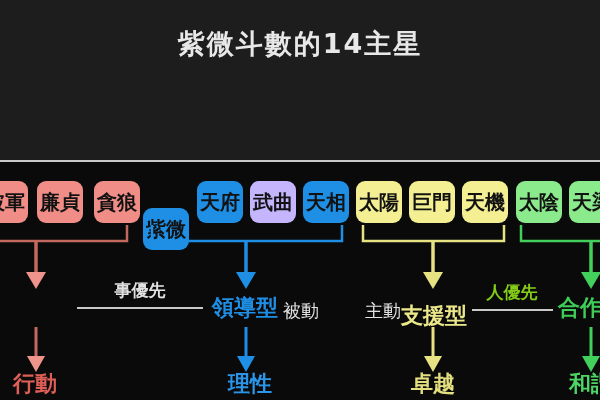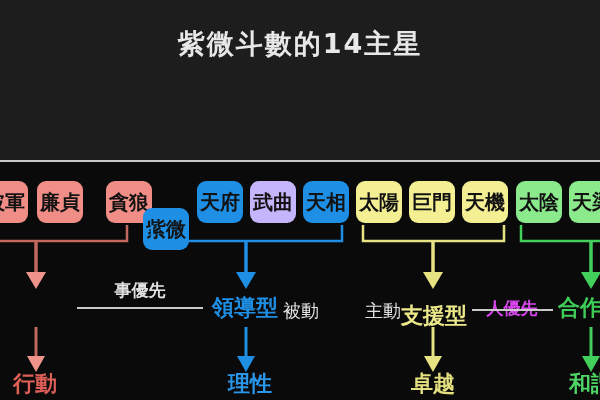--- a/index.html
+++ b/index.html
@@ -31,21 +31,21 @@
 <body>
 
 <div class="stage" style="background: rgb(29, 29, 29);">
   <div class="lower" style="background: rgb(10, 10, 10);"></div>
   <div class="divider" style="background: rgb(201, 201, 201);"></div>
   <div class="title" style="color: rgb(232, 232, 232);">紫微斗數的14主星</div>
 
   <div id="boxes">
       <div class="star-box" style="left: -18px; background: rgb(239, 141, 134); color: rgb(18, 18, 18);">破軍</div>
       <div class="star-box" style="left: 37px; background: rgb(239, 141, 134); color: rgb(18, 18, 18);">廉貞</div>
-      <div class="star-box" style="left: 106px; background: rgb(239, 141, 134); color: rgb(18, 18, 18);">貪狼</div>
+      <div class="star-box" style="left: 94px; background: rgb(239, 141, 134); color: rgb(18, 18, 18);">貪狼</div>
       <div class="star-box" style="left: 143px; background: rgb(30, 143, 228); color: rgb(18, 18, 18); margin-top: 27px;">紫微</div>
       <div class="star-box" style="left: 197px; background: rgb(30, 143, 228); color: rgb(18, 18, 18);">天府</div>
       <div class="star-box" style="left: 250px; background: #c4b5fd; color: rgb(18, 18, 18);">武曲</div>
       <div class="star-box" style="left: 303px; background: rgb(30, 143, 228); color: rgb(18, 18, 18);">天相</div>
       <div class="star-box" style="left: 356px; background: rgb(243, 239, 146); color: rgb(18, 18, 18);">太陽</div>
       <div class="star-box" style="left: 409px; background: rgb(243, 239, 146); color: rgb(18, 18, 18);">巨門</div>
       <div class="star-box" style="left: 462px; background: rgb(243, 239, 146); color: rgb(18, 18, 18);">天機</div>
       <div class="star-box" style="left: 516px; background: rgb(138, 234, 140); color: rgb(18, 18, 18);">太陰</div>
       <div class="star-box" style="left: 569px; background: rgb(138, 234, 140); color: rgb(18, 18, 18);">天梁</div>
     </div>
@@ -74,21 +74,21 @@
     </svg>
 
   <div class="lbl type" id="type-1" style="color: rgb(31, 143, 230);">領導型</div>
   <div class="lbl type" id="type-2" style="color: rgb(236, 232, 138); margin-top: 8px;">支援型</div>
   <div class="lbl type" id="type-3" style="color: rgb(62, 205, 87);">合作型</div>
 
   <div class="lbl mode" id="mode-1" style="color: rgb(226, 226, 226);">被動</div>
   <div class="lbl mode" id="mode-2" style="color: rgb(226, 226, 226);">主動</div>
 
   <div class="lbl conn-lbl" id="connlbl-0" style="color: rgb(226, 226, 226);">事優先</div>
-  <div class="lbl conn-lbl" id="connlbl-1" style="color: #d946ef; margin-top: 16px;">人優先</div>
+  <div class="lbl conn-lbl" id="connlbl-1" style="color: #84cc16;">人優先</div>
   <div class="conn-line" id="connline-0" style="background: rgb(201, 201, 201);"></div>
   <div class="conn-line" id="connline-1" style="background: rgb(201, 201, 201);"></div>
 
   <div class="lbl trait" id="trait-0" style="color: rgb(221, 95, 87);">行動</div>
   <div class="lbl trait" id="trait-2" style="color: rgb(227, 223, 127);">卓越</div>
   <div class="lbl trait" id="trait-1" style="color: rgb(42, 150, 234);">理性</div>
   <div class="lbl trait" id="trait-3" style="color: rgb(79, 213, 102);">和諧</div>
 </div>
 
 </body></html>

